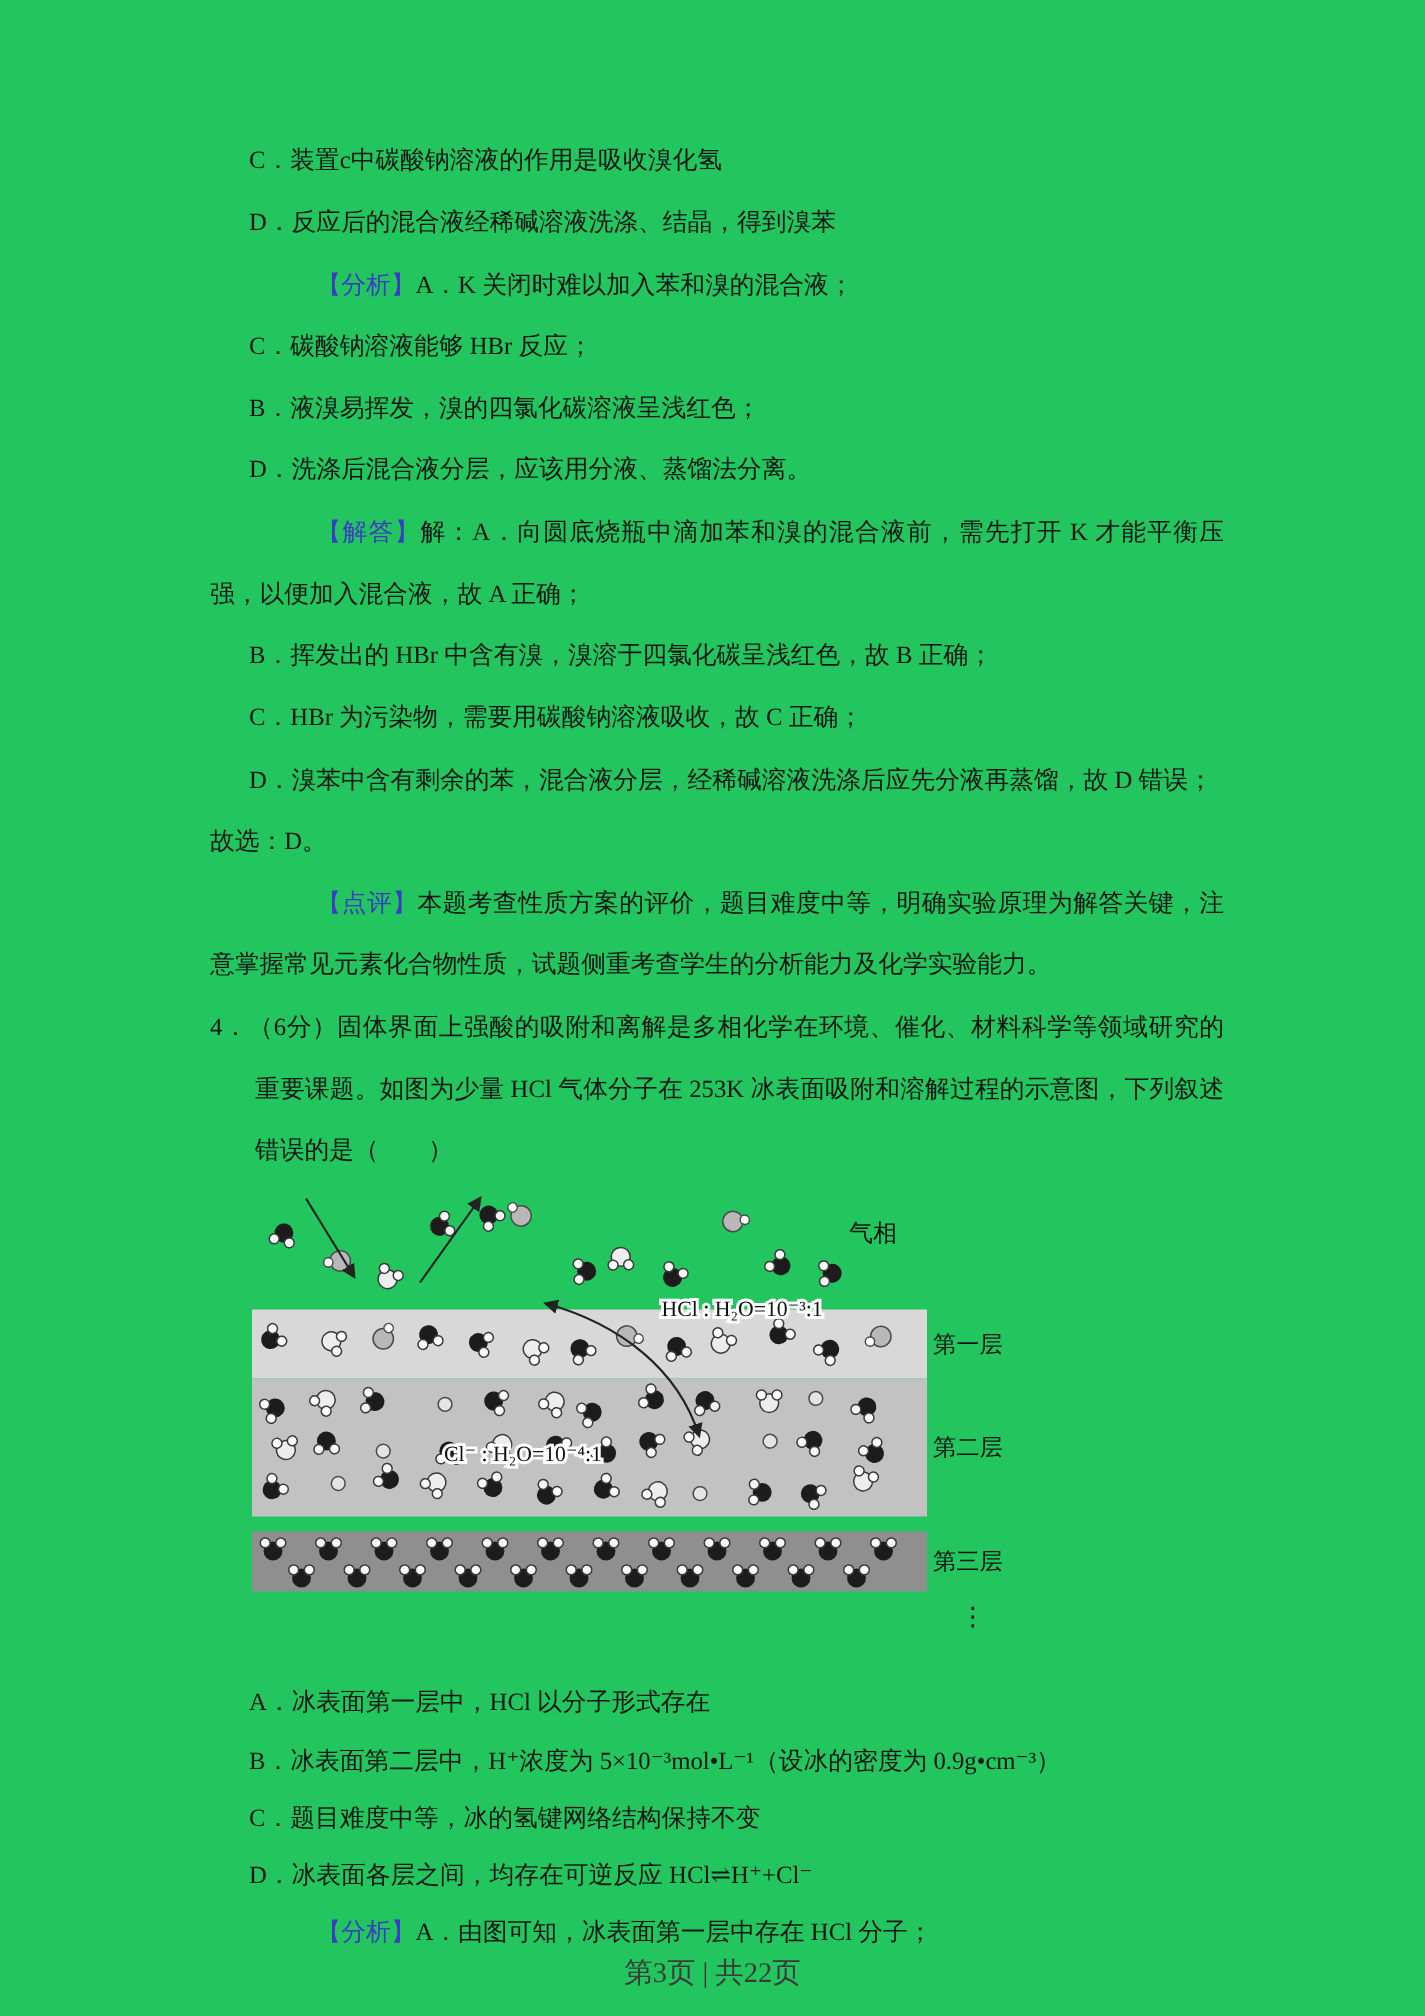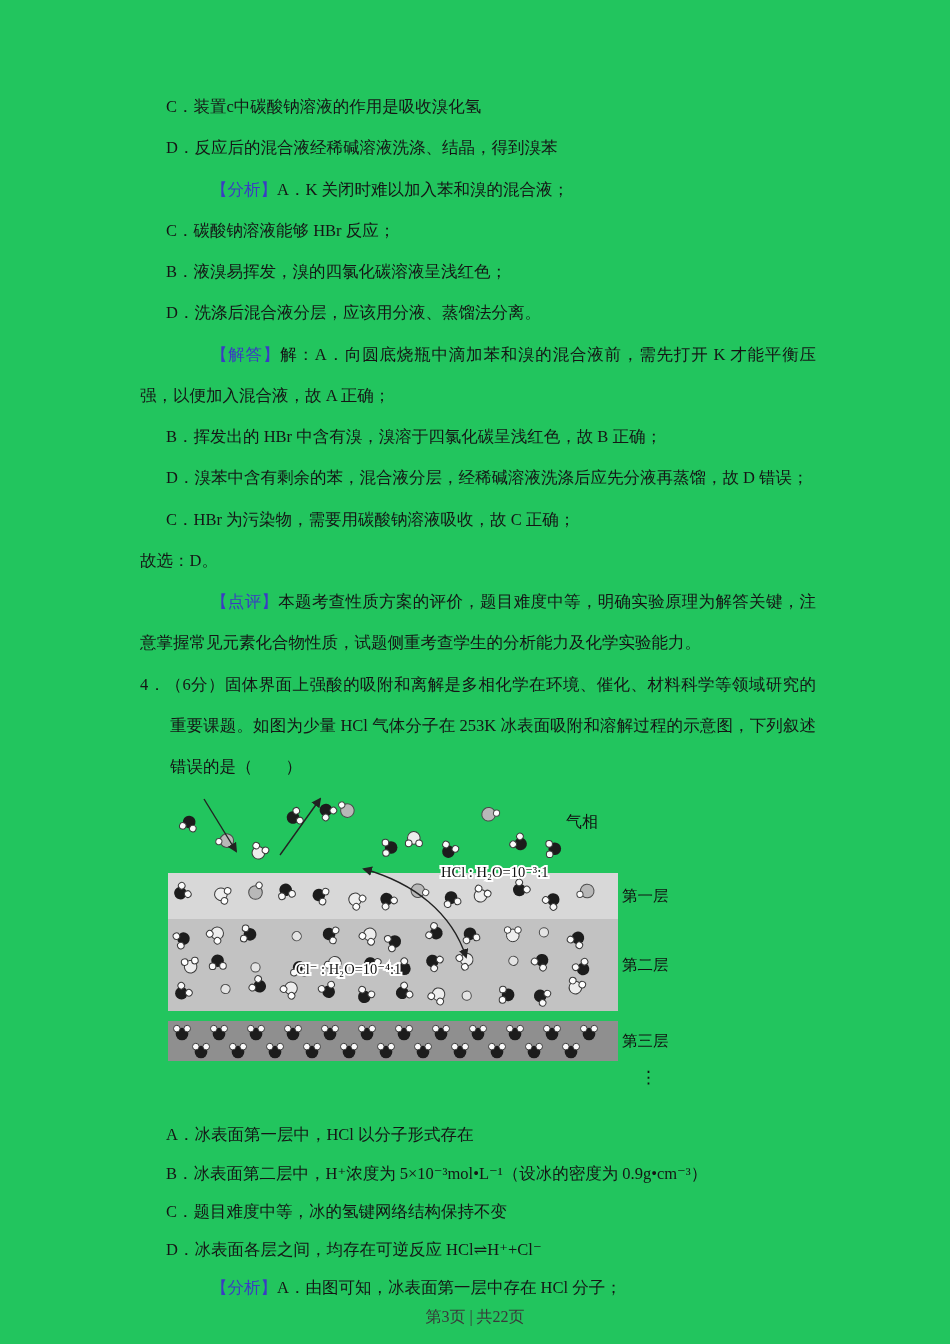--- a/index.html
+++ b/index.html
@@ -8,41 +8,41 @@
   .content{padding:86px 134px 0 140px;}
   .para{line-height:2.5;text-align:justify;}
   .kind-option{padding-left:26px;}
   .kind-option2{padding-left:26px;}
   .kind-flush{padding-left:0;}
   .kind-tagged{text-indent:26px;}
   .kind-question{padding-left:30px;text-indent:-30px;}
   .after-diagram .para{line-height:2.32;}
   .tag{color:#3b3bc4;margin-left:45px;}
   .diagram-wrap{margin:6px 0 22px 28px;}
-  .footer{position:absolute;left:0;right:0;bottom:16px;text-align:center;font-size:16px;color:#3a3a3a;}
+  .footer{position:absolute;left:0;right:0;bottom:16px;text-align:center;font-size:19px;color:#3a3a3a;}
   svg text{font-family:"Liberation Serif","DejaVu Serif",serif;fill:#111;}
   svg text.halo{paint-order:stroke;stroke:#ffffff;stroke-width:4px;}
 </style>
 </head>
 <body>
 
 <div class="page">
   <div class="content">
 
     <div id="q3-block">
         <div class="para kind-option"><span>C．装置c中碳酸钠溶液的作用是吸收溴化氢</span></div>
         <div class="para kind-option"><span>D．反应后的混合液经稀碱溶液洗涤、结晶，得到溴苯</span></div>
         <div class="para kind-tagged"><span class="tag">【分析】</span><span>A．K 关闭时难以加入苯和溴的混合液；</span></div>
         <div class="para kind-option"><span>C．碳酸钠溶液能够 HBr 反应；</span></div>
         <div class="para kind-option"><span>B．液溴易挥发，溴的四氯化碳溶液呈浅红色；</span></div>
         <div class="para kind-option"><span>D．洗涤后混合液分层，应该用分液、蒸馏法分离。</span></div>
         <div class="para kind-tagged"><span class="tag">【解答】</span><span>解：A．向圆底烧瓶中滴加苯和溴的混合液前，需先打开 K 才能平衡压强，以便加入混合液，故 A 正确；</span></div>
         <div class="para kind-option"><span>B．挥发出的 HBr 中含有溴，溴溶于四氯化碳呈浅红色，故 B 正确；</span></div>
+        <div class="para kind-option"><span>C．HBr 为污染物，需要用碳酸钠溶液吸收，故 C 正确；</span></div>
         <div class="para kind-option"><span>D．溴苯中含有剩余的苯，混合液分层，经稀碱溶液洗涤后应先分液再蒸馏，故 D 错误；</span></div>
-        <div class="para kind-option"><span>C．HBr 为污染物，需要用碳酸钠溶液吸收，故 C 正确；</span></div>
         <div class="para kind-flush"><span>故选：D。</span></div>
         <div class="para kind-tagged"><span class="tag">【点评】</span><span>本题考查性质方案的评价，题目难度中等，明确实验原理为解答关键，注意掌握常见元素化合物性质，试题侧重考查学生的分析能力及化学实验能力。</span></div>
       </div>
 
     <div id="q4-stem">
         <div class="para kind-question"><span>4．</span><span>（6分）固体界面上强酸的吸附和离解是多相化学在环境、催化、材料科学等领域研究的重要课题。如图为少量 HCl 气体分子在 253K 冰表面吸附和溶解过程的示意图，下列叙述错误的是（　　）</span></div>
       </div>
 
     <div class="diagram-wrap">
       <svg id="dg" width="520" height="296" viewBox="0 0 520 296">

